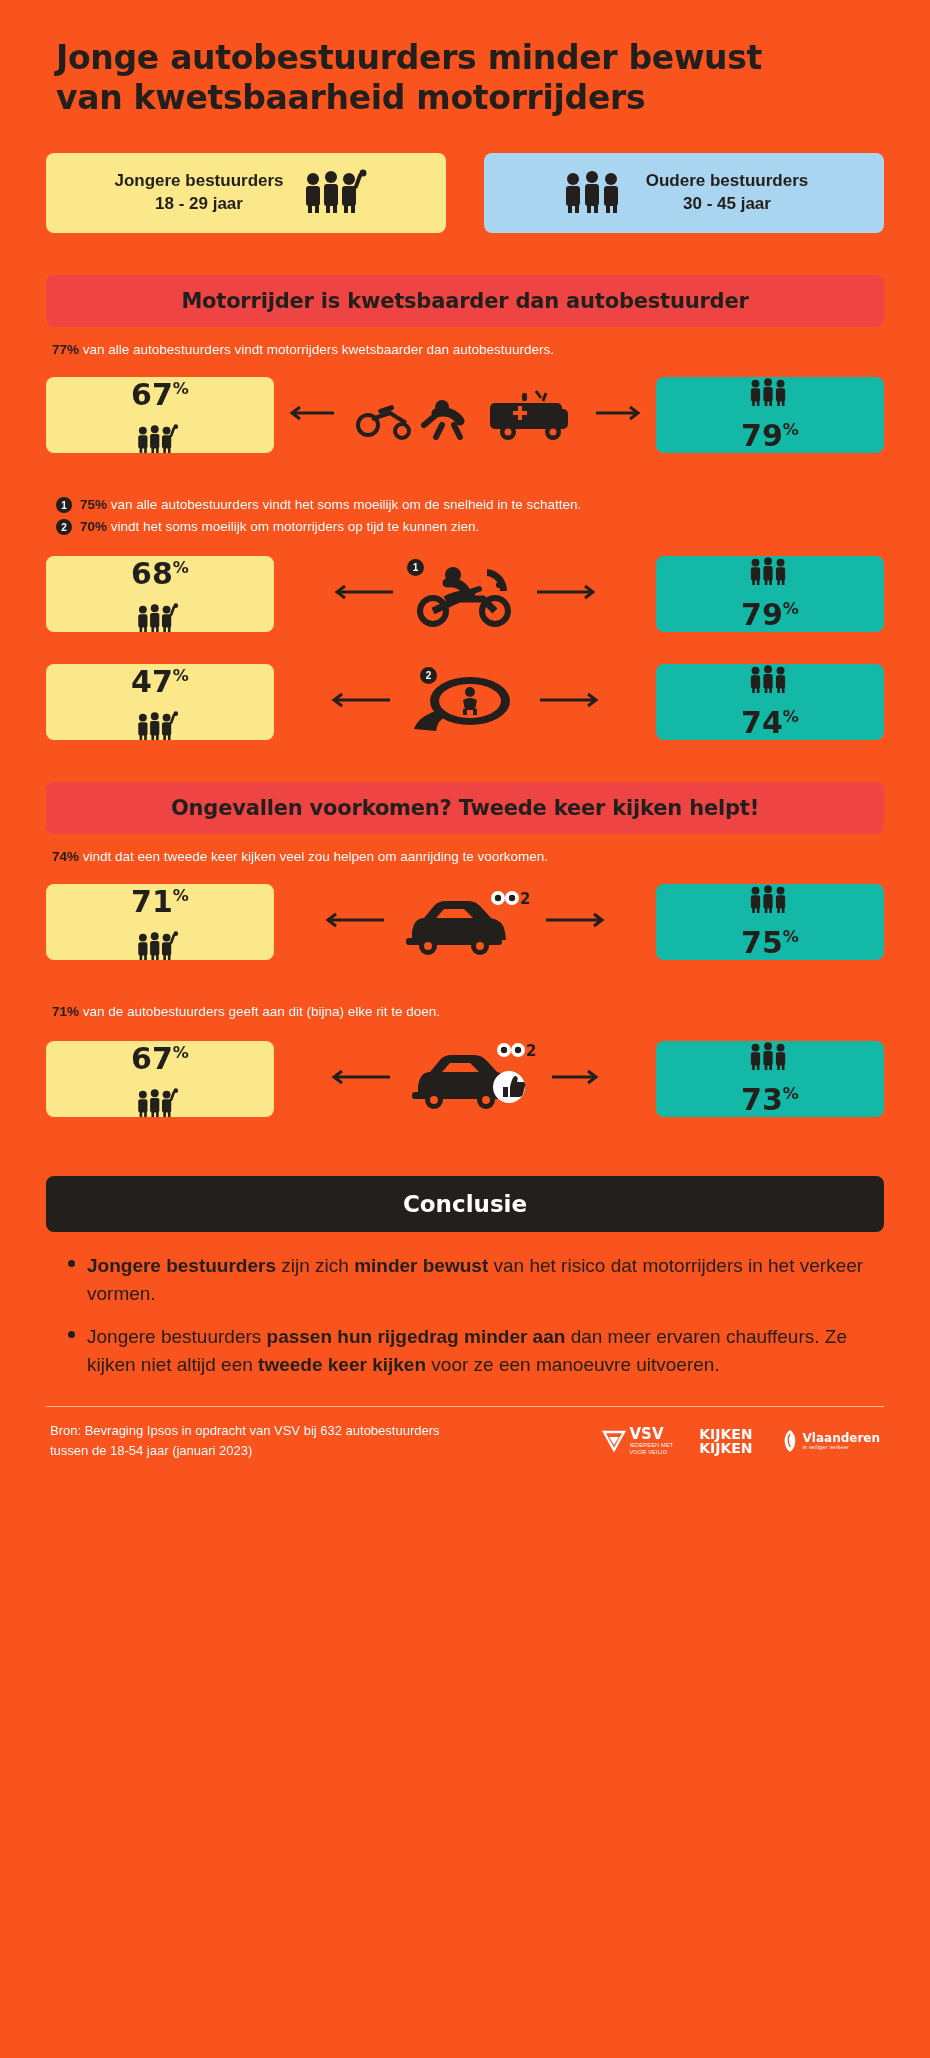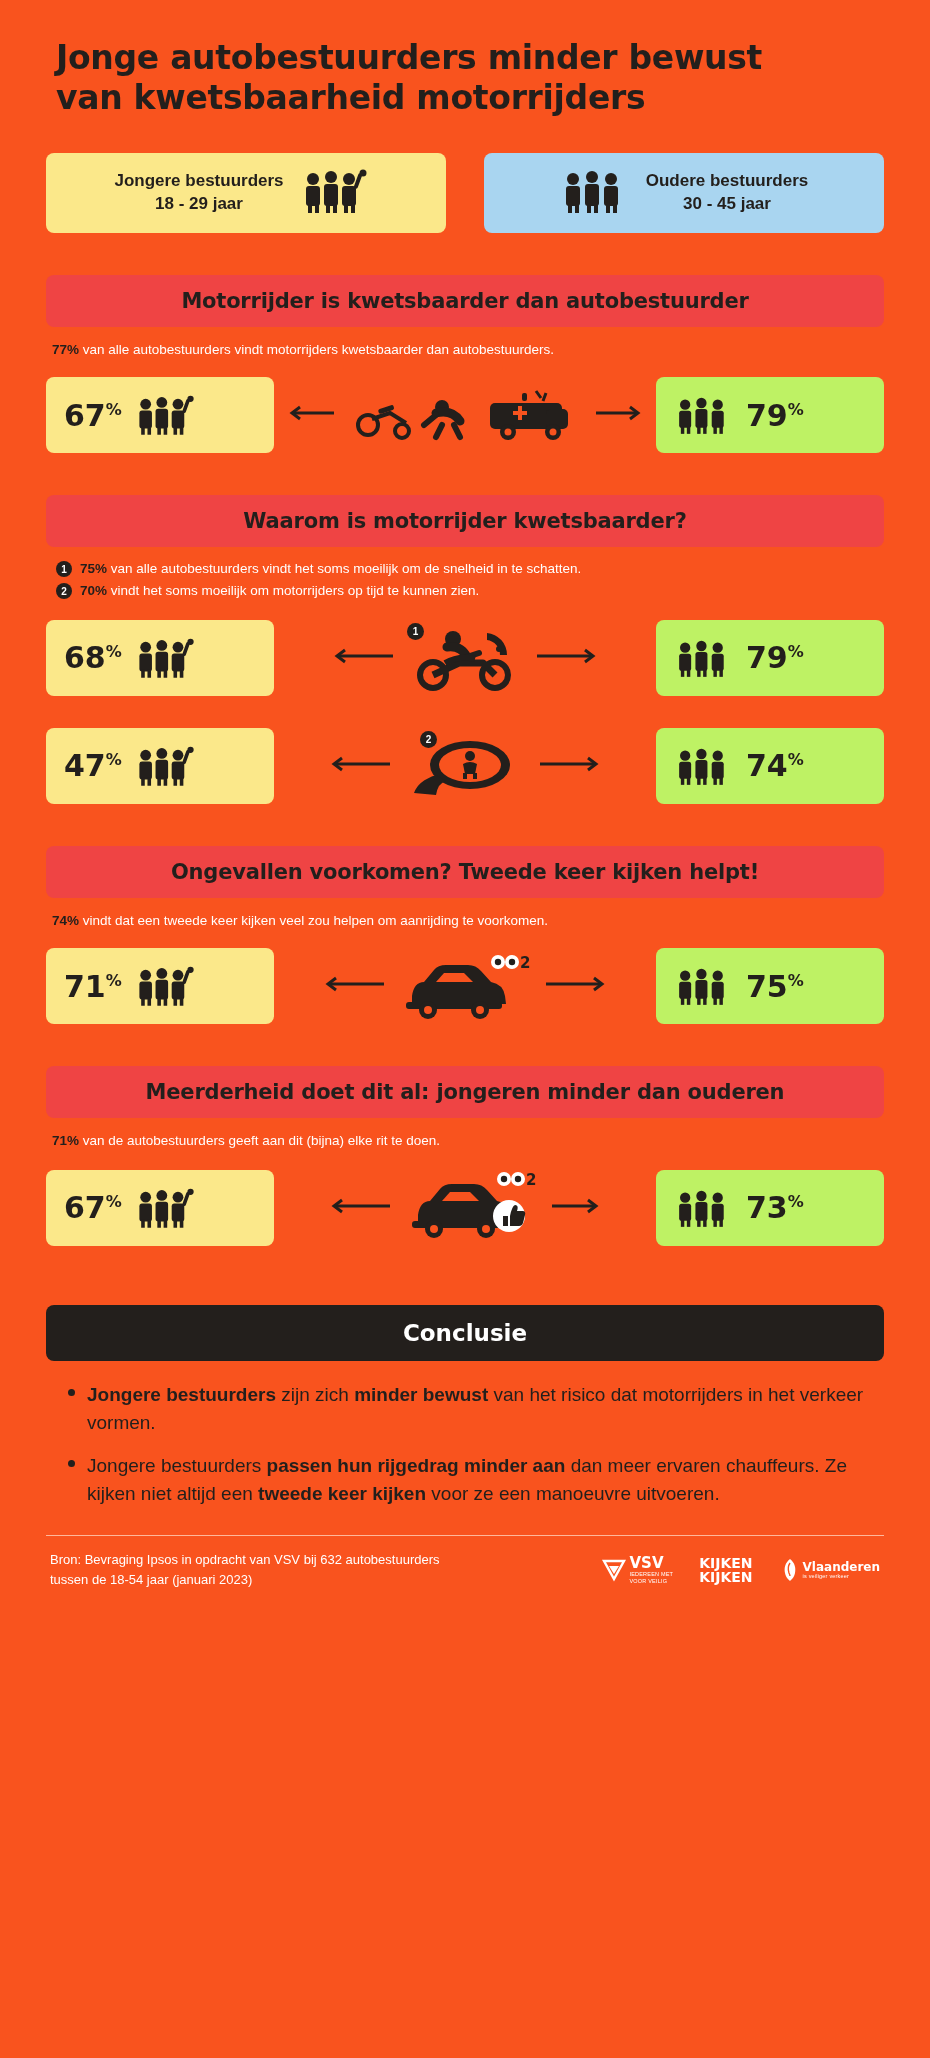--- a/index.html
+++ b/index.html
@@ -118,23 +118,24 @@
     margin-top: 18px;
   }
   .pill {
     width: 228px;
     height: 76px;
     border-radius: 8px;
     display: flex;
     align-items: center;
     gap: 12px;
     padding: 0 18px;
+    flex-direction: column;
   }
   .pill.young { background: #FBE88A; justify-content: flex-start; }
-  .pill.old { background: #bef264; justify-content: flex-start; }
+  .pill.old { background: #14b8a6; justify-content: flex-start; }
   .pct {
     font-size: 30px;
     font-weight: bold;
     color: #231f1c;
     font-family: "DejaVu Sans", sans-serif;
     white-space: nowrap;
   }
   .pct sup { font-size: 16px; vertical-align: super; }
   .mid {
     flex: 1;
@@ -392,21 +393,20 @@
               <rect x="46" y="35" width="4" height="9"></rect>
               <rect x="53" y="35" width="4" height="9"></rect>
           </g>
         </svg>
         <span class="pct"><span>79</span><sup>%</sup></span>
       </div>
     </div>
   </div>
 
   <div class="section">
-    <div class="band">Waarom is motorrijder kwetsbaarder?</div>
     <div class="sub-list">
       <div class="sub-item">
         <span class="numdot">1</span>
         <span><span class="hl">75%</span><span> van alle autobestuurders vindt het soms moeilijk om de snelheid in te schatten.</span></span>
       </div>
       <div class="sub-item">
         <span class="numdot">2</span>
         <span><span class="hl">70%</span><span> vindt het soms moeilijk om motorrijders op tijd te kunnen zien.</span></span>
       </div>
     </div>
@@ -647,21 +647,20 @@
               <rect x="46" y="35" width="4" height="9"></rect>
               <rect x="53" y="35" width="4" height="9"></rect>
           </g>
         </svg>
         <span class="pct"><span>75</span><sup>%</sup></span>
       </div>
     </div>
   </div>
 
   <div class="section">
-    <div class="band">Meerderheid doet dit al: jongeren minder dan ouderen</div>
     <div class="subline">
       <span class="hl">71%</span><span> van de autobestuurders geeft aan dit (bijna) elke rit te doen.</span>
     </div>
     <div class="compare">
       <div class="pill young">
         <span class="pct"><span>67</span><sup>%</sup></span>
         <svg width="70" height="40" viewBox="0 0 78 44">
           <g fill="#231f1c">
             <circle cx="13" cy="10" r="6"></circle>
               <rect x="6" y="17" width="14" height="20" rx="3"></rect>

